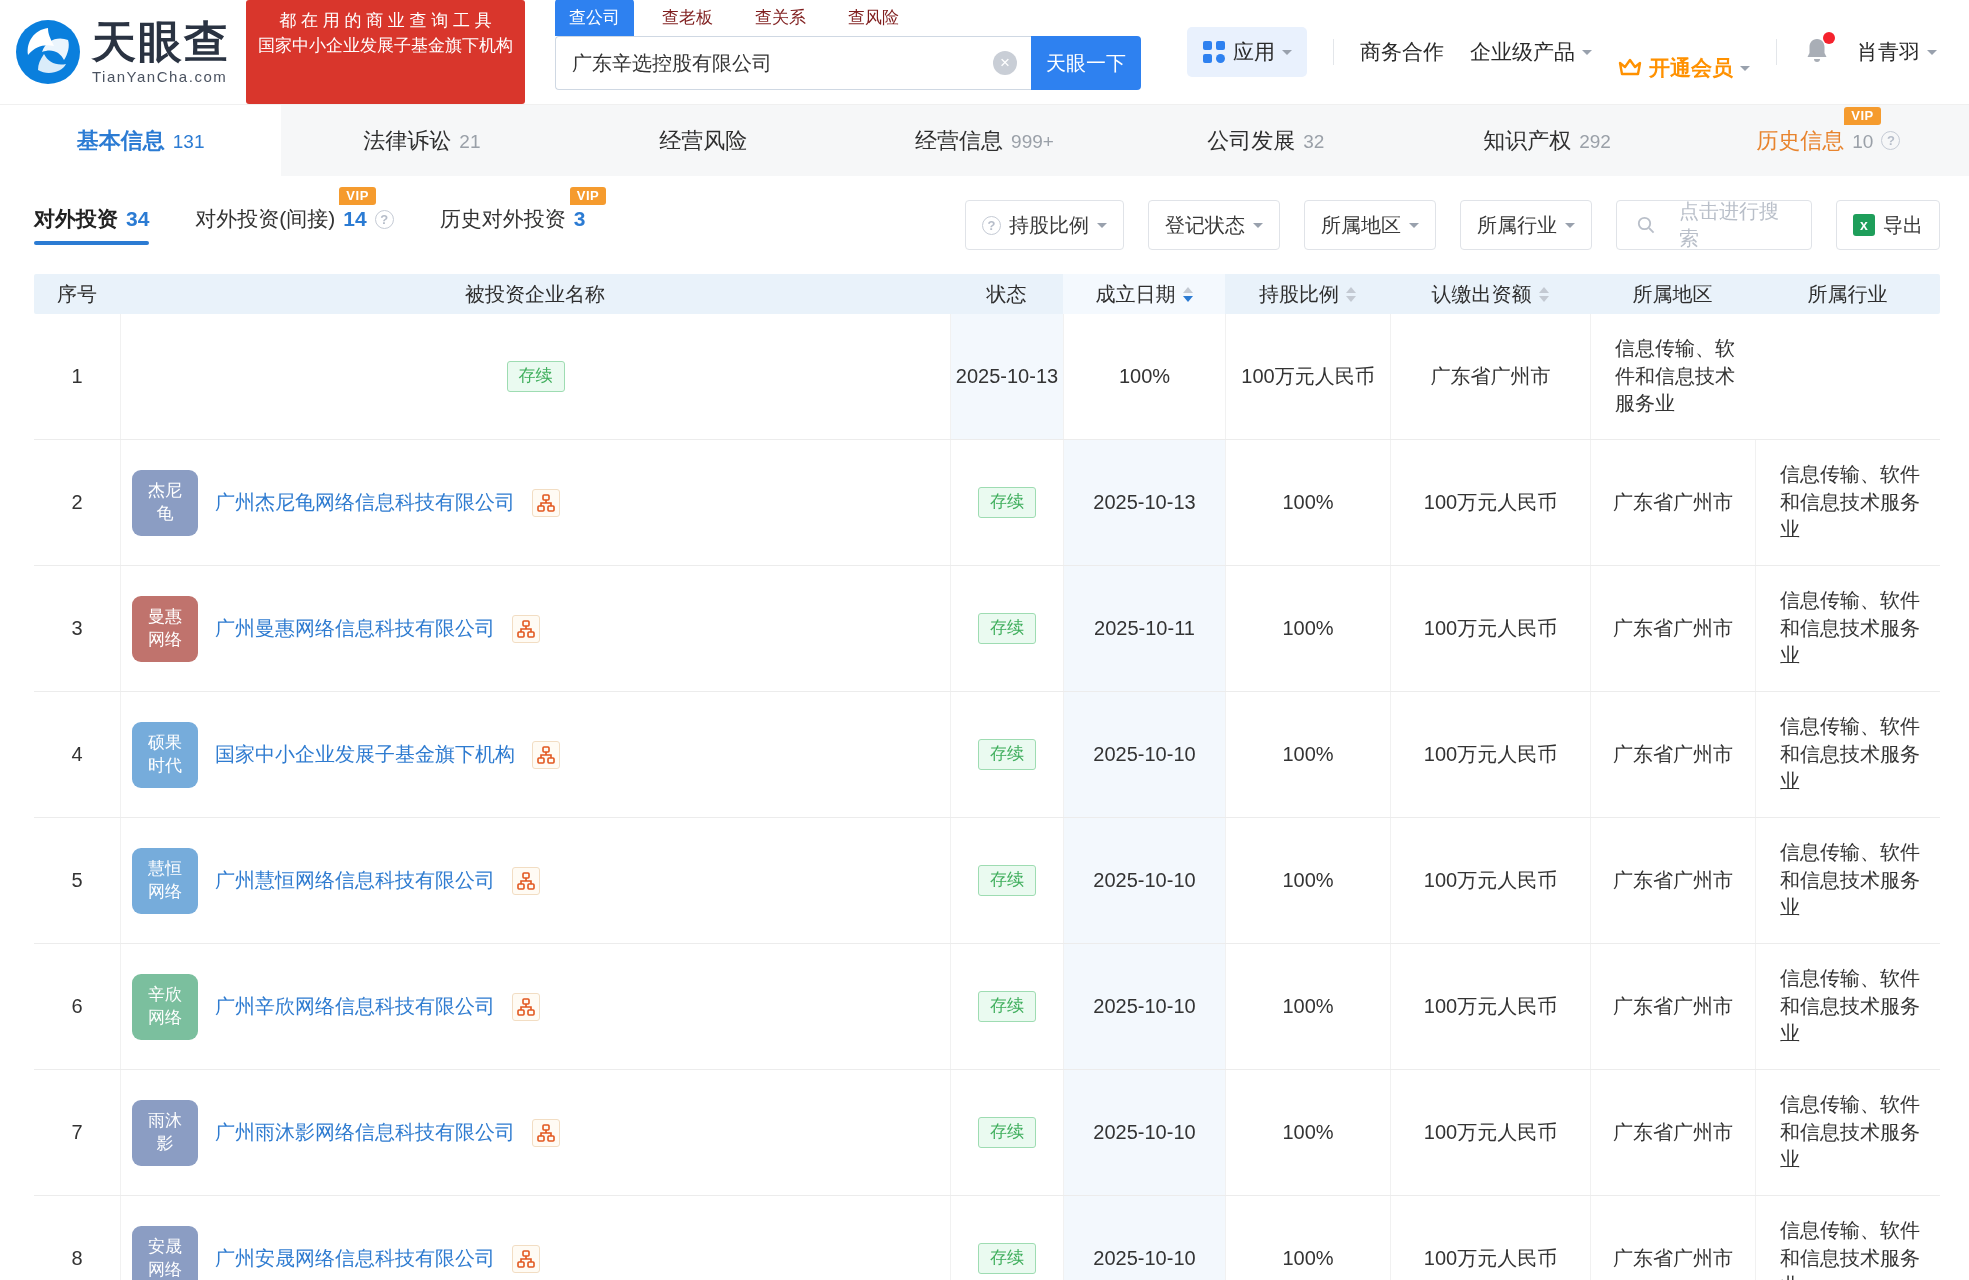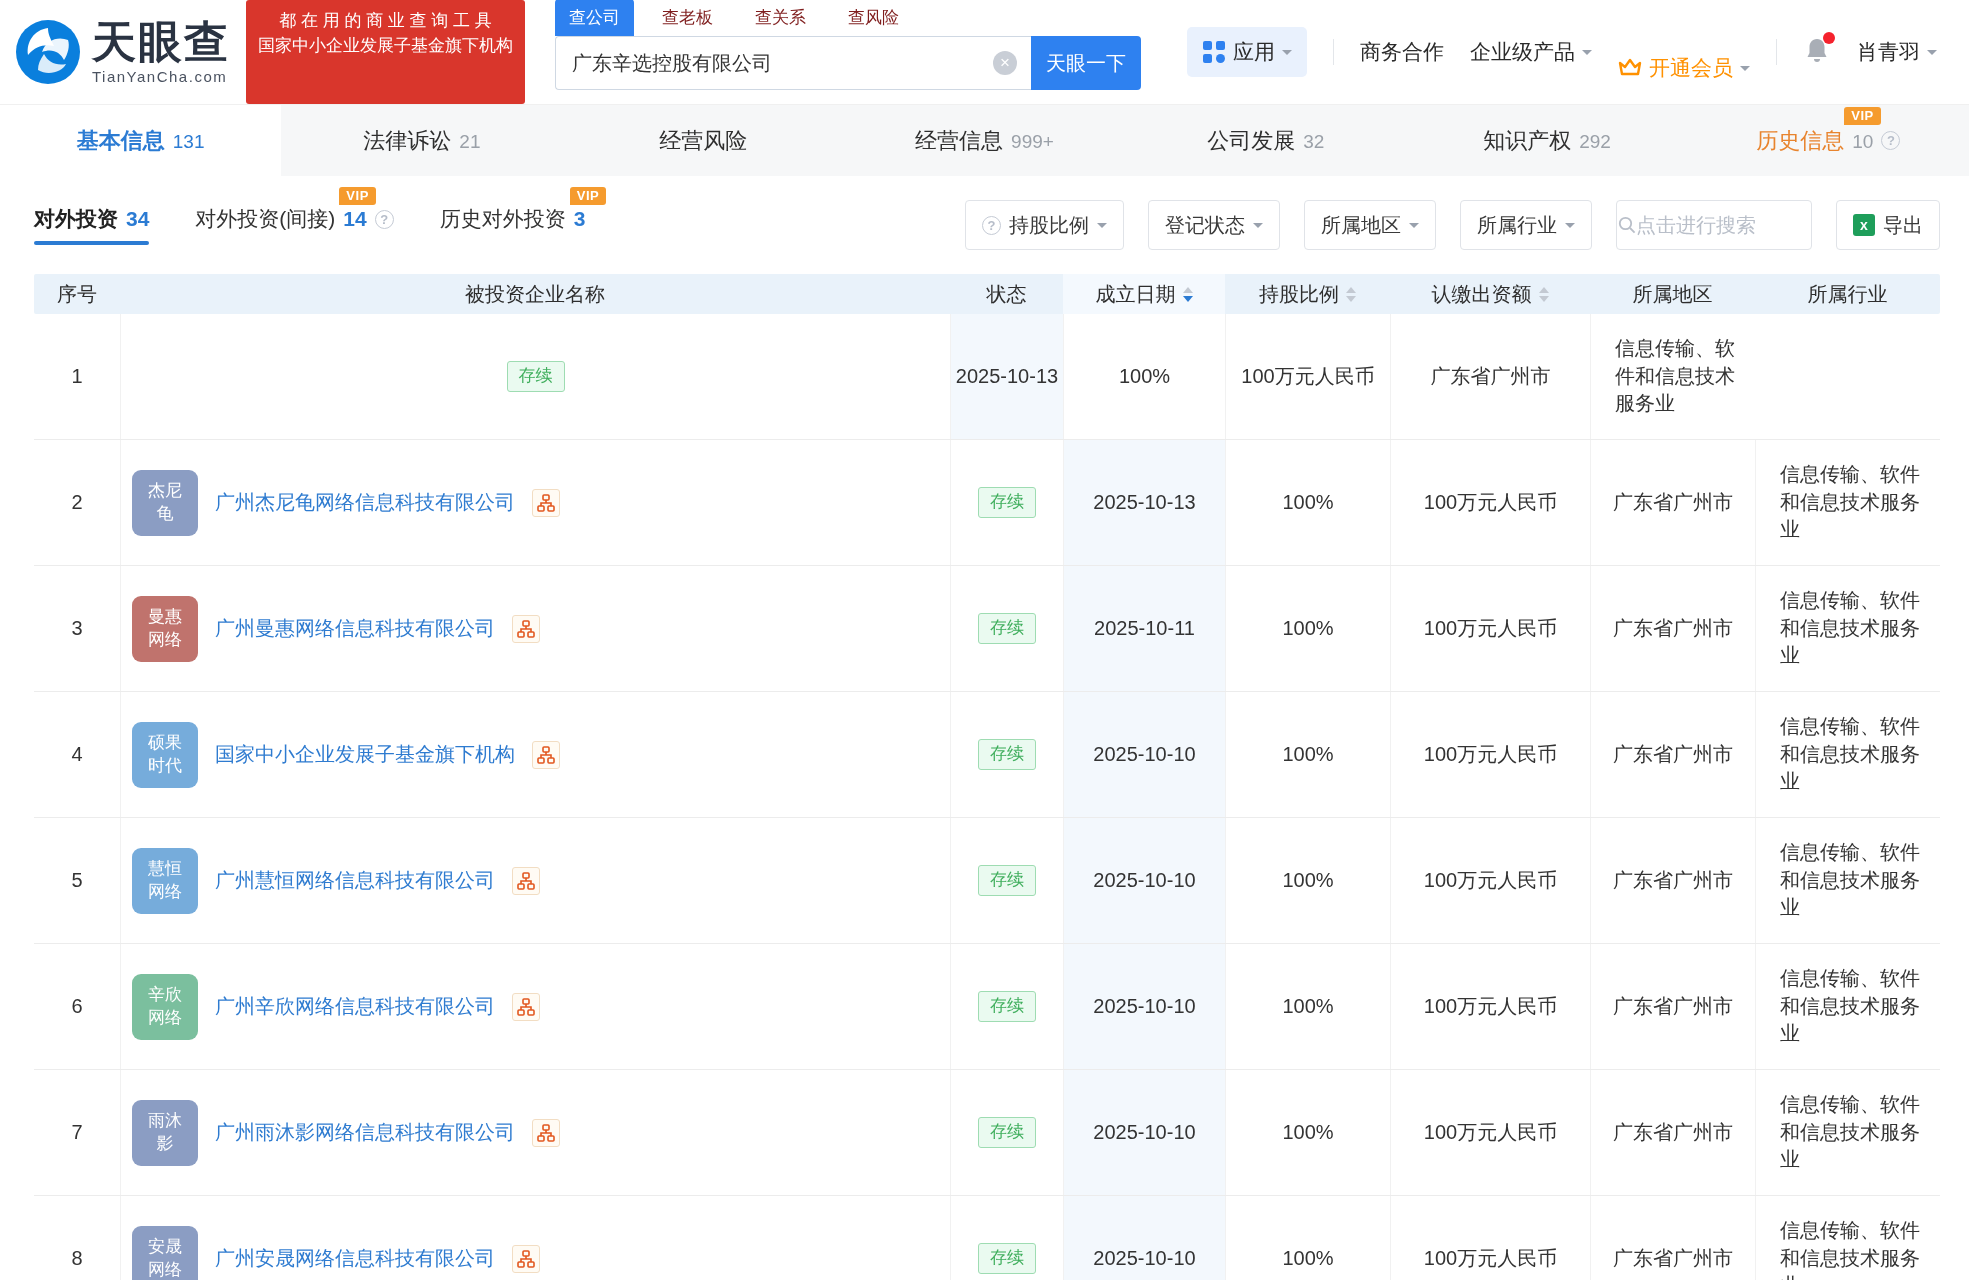--- a/index.html
+++ b/index.html
@@ -35,21 +35,21 @@
   .search-btn {
     width:110px; height:54px; background:#2e81f0; color:#fff; border:none; font-size:20px;
     border-radius:0 4px 4px 0; cursor:pointer; font-family:inherit;
   }
   .spacer { flex:1; }
   .nav { display:flex; align-items:center; gap:26px; font-size:21px; color:#2a2a2a; }
   .nav-item { display:flex; align-items:center; gap:7px; cursor:pointer; white-space:nowrap; }
   .apps-pill { background:#e9f1fd; border-radius:5px; padding:11px 15px; }
   .caret { width:0; height:0; border:5px solid transparent; border-top-color:#99a1ad; margin-top:6px; }
   .nav-divider { width:1px; height:26px; background:#e3e6ea; }
-  .vip-link { color:#ff9100; font-weight:normal;margin-top:32px; }
+  .vip-link { color:#ff9100; font-weight:bold;margin-top:32px; }
   .bell-wrap { position:relative; cursor:pointer; }
   .bell-dot { position:absolute; top:-4px; right:-4px; width:12px; height:12px; background:#f5222d; border-radius:50%; }
   
   .tabbar { display:flex; background:#f6f7f8; border-top:1px solid #f0f0f0; height:72px; }
   .mtab { flex:1; display:flex; align-items:center; justify-content:center; gap:8px; font-size:22px; color:#2f2f2f; cursor:pointer; }
   .mtab.active { background:#fff; color:#2b7bd3; font-weight:bold; }
   .mtab.active .mtab-count { color:#2b7bd3; }
   .mtab.orange { color:#e8842e; }
   .mtab-count { font-size:19px; color:#9aa0a8; font-weight:normal; }
   .count-wrap { position:relative; display:inline-block; }
@@ -67,21 +67,21 @@
   .subtab { display:flex; align-items:center; gap:8px; font-size:21px; color:#333; cursor:pointer; position:relative; padding-bottom:12px; }
   .subtab .count { color:#2b7bd3; font-weight:bold; font-size:21px; }
   .subtab.active .label { font-weight:bold; color:#222; }
   .subtab.active::after { content:""; position:absolute; left:0; right:0; bottom:0; height:4px; background:#2b7bd3; border-radius:2px; }
   .subtab .vip-badge { top:-20px; left:-4px; }
   .filters { margin-left:auto; display:flex; align-items:center; gap:24px; }
   .fbtn {
     display:flex; align-items:center; gap:8px; border:1px solid #e0e3e8; background:#fff; border-radius:4px;
     height:50px; padding:0 16px; font-size:20px; color:#3a3a3a; cursor:pointer; white-space:nowrap;
   }
-  .fsearch { display:flex; align-items:center; gap:0; border:1px solid #e0e3e8; border-radius:4px; height:50px; padding:0 1px; width:196px; color:#b9bfc9; font-size:20px; cursor:text; }
+  .fsearch { display:flex; align-items:center; gap:24px; border:1px solid #e0e3e8; border-radius:4px; height:50px; padding:0 20px; width:196px; color:#b9bfc9; font-size:20px; cursor:text; }
   .excel-ic { width:22px; height:22px; background:#1e9e5a; border-radius:3px; color:#fff; font-size:14px; font-weight:bold; text-align:center; line-height:22px; }
   
   .table { margin:6px 29px 0 34px; width:1906px; }
   .t-head {
     display:grid; grid-template-columns:86px 830px 113px 162px 165px 200px 165px 185px;
     background:#e9f2fa; height:40px; border-radius:2px; font-size:20px; color:#2e2e2e;
   }
   .t-head .hc { display:flex; align-items:center; justify-content:center; gap:5px; }
   .t-head .hc.date-h { background:#f4f9fe; }
   .sort { display:inline-flex; flex-direction:column; gap:3px; margin-left:2px; }

